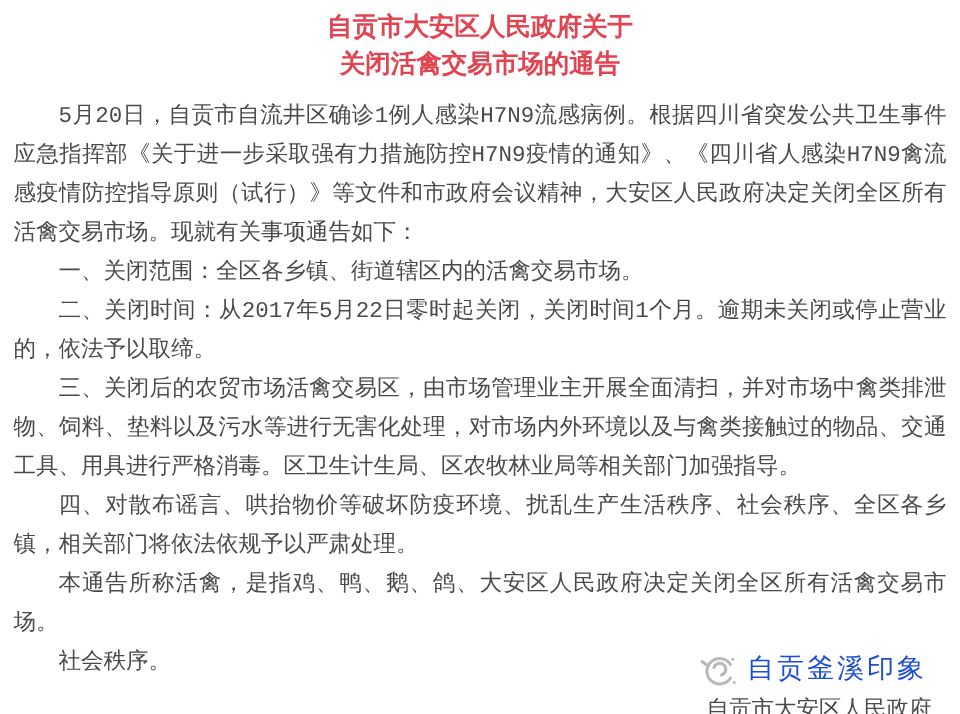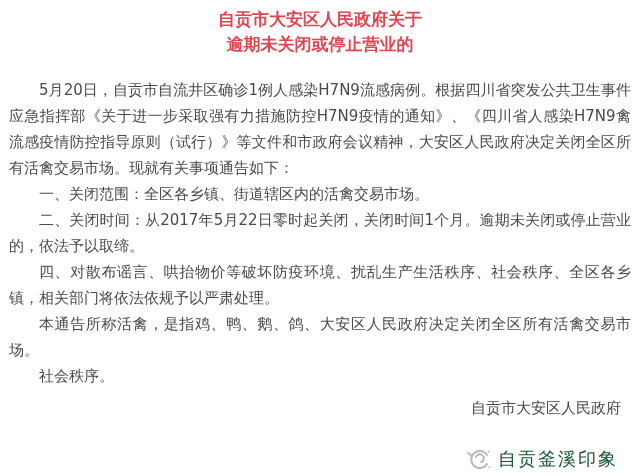--- a/index.html
+++ b/index.html
@@ -4,54 +4,55 @@
 <style>
   html, body { margin:0; padding:0; background:#ffffff; }
   body {
     width:640px; height:476px; overflow:hidden;
     font-family:"DejaVu Sans","Liberation Sans",sans-serif;
   }
   .doc {
     position:relative; box-sizing:border-box;
     width:640px; height:476px;
     padding:7px 9px 0 9px;
-    color:#4a4a4a; font-size:15px; line-height:26px;
+    color:#4a4a4a; font-size:15px; line-height:26px;font-family:Liberation Mono, monospace;
   }
   .title-line {
     text-align:center; color:#e04552; font-weight:bold;
     font-size:17px; line-height:25px;
   }
-  .body-block { margin-top:20px; }
+  .body-block { margin-top:8px; }
   .body-block p {
     margin:0; text-indent:2em; text-align:justify;
     word-break:break-all;
   }
   .sig-block { text-align:right; padding-right:10px; }
   .sig-issuer { margin-top:6px; color:#4a4a4a; }
   .watermark {
-    position:absolute; right:22px; bottom:4px;
+    position:absolute; right:22px; bottom:16px;
     display:flex; align-items:center; gap:6px;
-    color:#14532d; font-size:18px; letter-spacing:2px;
+    color:#1d4ed8; font-size:18px; letter-spacing:2px;
     pointer-events:none;
   }
   .wm-logo { display:inline-block; width:26px; height:26px; }
   .wm-logo svg { width:26px; height:26px; }
 </style>
 </head>
 <body>
 
 <div class="doc">
 
   <div class="title-line">自贡市大安区人民政府关于</div>
-  <div class="title-line">逾期未关闭或停止营业的</div>
+  <div class="title-line">关闭活禽交易市场的通告</div>
 
   <div class="body-block">
     <p>5月20日，自贡市自流井区确诊1例人感染H7N9流感病例。根据四川省突发公共卫生事件应急指挥部《关于进一步采取强有力措施防控H7N9疫情的通知》、《四川省人感染H7N9禽流感疫情防控指导原则（试行）》等文件和市政府会议精神，大安区人民政府决定关闭全区所有活禽交易市场。现就有关事项通告如下：</p>
     <p>一、关闭范围：全区各乡镇、街道辖区内的活禽交易市场。</p>
     <p>二、关闭时间：从2017年5月22日零时起关闭，关闭时间1个月。逾期未关闭或停止营业的，依法予以取缔。</p>
+    <p>三、关闭后的农贸市场活禽交易区，由市场管理业主开展全面清扫，并对市场中禽类排泄物、饲料、垫料以及污水等进行无害化处理，对市场内外环境以及与禽类接触过的物品、交通工具、用具进行严格消毒。区卫生计生局、区农牧林业局等相关部门加强指导。</p>
     <p>四、对散布谣言、哄抬物价等破坏防疫环境、扰乱生产生活秩序、社会秩序、全区各乡镇，相关部门将依法依规予以严肃处理。</p>
     <p>本通告所称活禽，是指鸡、鸭、鹅、鸽、大安区人民政府决定关闭全区所有活禽交易市场。</p>
     <p>社会秩序。</p>
   </div>
 
   <div class="sig-block">
     <div class="sig-issuer">自贡市大安区人民政府</div>
 
   </div>
 

